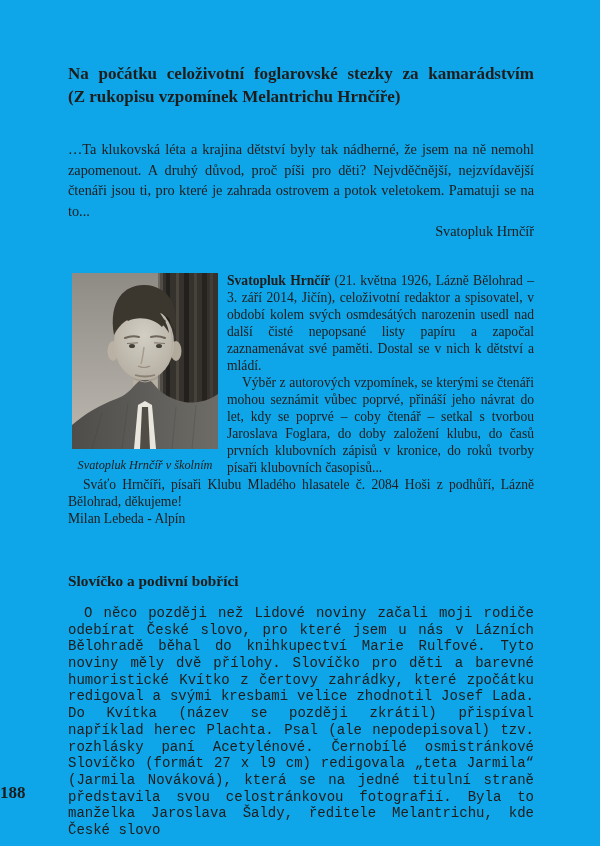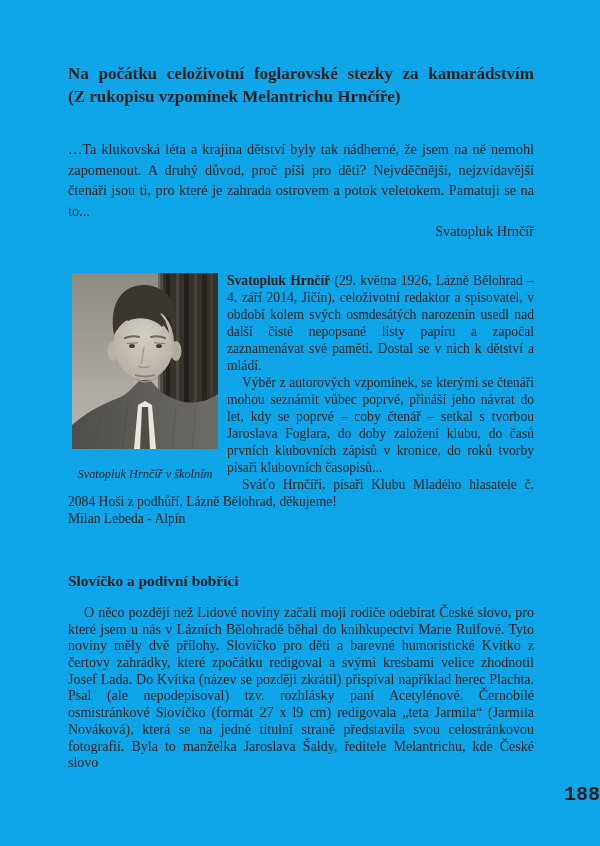--- a/index.html
+++ b/index.html
@@ -28,47 +28,47 @@
   
   .bio-section { margin-top: 30px; font-size: 13.6px; line-height: 17px; }
   .bio-section p { margin: 0; text-align: justify; }
   .photo-figure {
     float: left;
     width: 146px;
     margin: 1px 9px 2px 4px;
   }
   .photo-frame { width: 146px; height: 176px; display: block; }
   .photo-caption {
-    margin-top: 18px;
+    margin-top: 9px;
     font-style: italic;
     font-size: 12.3px;
     line-height: 15px;
     text-align: center;
   }
   .indent { text-indent: 15px; }
   .bold-name { font-weight: bold; }
   .bio-signature { text-align: left; }
   
   .section-heading { margin-top: 44px; font-weight: bold; font-size: 15.3px; line-height: 19px; }
   .body-paragraph {
     margin-top: 15px;
     font-size: 14px;
     line-height: 16.7px;
     text-align: justify;
     text-indent: 16px;
+    font-family: Liberation Mono, monospace;
   }
   
   .page-number {
     position: absolute;
     left: 0; right: 0;
     top: 783px;
-    text-align: right;
+    text-align: left;
     font-weight: bold;
-    font-size: 20px;
-    font-family: Liberation Mono, monospace;
+    font-size: 17px;
   }
 </style>
 </head>
 <body>
 
 <div class="page">
   <div class="content">
 
     <div class="title">
       <div class="title-line1">Na počátku celoživotní foglarovské stezky za kamarádstvím</div>
@@ -136,21 +136,21 @@
           <path d="M63,102 Q73,105 83,102" stroke="#8a8072" stroke-width="1.8" fill="none"></path>
           <path d="M68,108 Q73,110 78,108" stroke="#aaa093" stroke-width="1" fill="none"></path>
 
           <path d="M98,55 C102,70 100,90 90,100 C98,92 102,75 100,60 Z" fill="#9b9284" opacity="0.5"></path>
         </svg>
         <figcaption class="photo-caption">
           <div>Svatopluk Hrnčíř v školním</div>
         </figcaption>
       </figure>
 
-      <p><span class="bold-name">Svatopluk Hrnčíř</span><span> (29. května 1926, Lázně Bělohrad – 4. září 2014, Jičín), celoživotní redaktor a spisovatel, v období kolem svých osmdesátých narozenin usedl nad další čisté nepopsané listy papíru a započal zaznamenávat své paměti. Dostal se v nich k dětství a mládí.</span></p>
+      <p><span class="bold-name">Svatopluk Hrnčíř</span><span> (21. května 1926, Lázně Bělohrad – 3. září 2014, Jičín), celoživotní redaktor a spisovatel, v období kolem svých osmdesátých narozenin usedl nad další čisté nepopsané listy papíru a započal zaznamenávat své paměti. Dostal se v nich k dětství a mládí.</span></p>
       <p class="indent">Výběr z autorových vzpomínek, se kterými se čtenáři mohou seznámit vůbec poprvé, přináší jeho návrat do let, kdy se poprvé – coby čtenář – setkal s tvorbou Jaroslava Foglara, do doby založení klubu, do časů prvních klubovních zápisů v kronice, do roků tvorby písaři klubovních časopisů...</p>
       <p class="indent">Sváťo Hrnčíři, písaři Klubu Mladého hlasatele č. 2084 Hoši z podhůří, Lázně Bělohrad, děkujeme!</p>
       <p class="bio-signature">Milan Lebeda - Alpín</p>
       <div style="clear:both;"></div>
     </div>
 
     <div class="section-heading">Slovíčko a podivní bobříci</div>
     <p class="body-paragraph">O něco později než Lidové noviny začali moji rodiče odebírat České slovo, pro které jsem u nás v Lázních Bělohradě běhal do knihkupectví Marie Rulfové. Tyto noviny měly dvě přílohy. Slovíčko pro děti a barevné humoristické Kvítko z čertovy zahrádky, které zpočátku redigoval a svými kresbami velice zhodnotil Josef Lada. Do Kvítka (název se později zkrátil) přispíval například herec Plachta. Psal (ale nepodepisoval) tzv. rozhlásky paní Acetylénové. Černobílé osmistránkové Slovíčko (formát 27 x l9 cm) redigovala „teta Jarmila“ (Jarmila Nováková), která se na jedné titulní straně představila svou celostránkovou fotografií. Byla to manželka Jaroslava Šaldy, ředitele Melantrichu, kde České slovo</p>
 
   </div>

